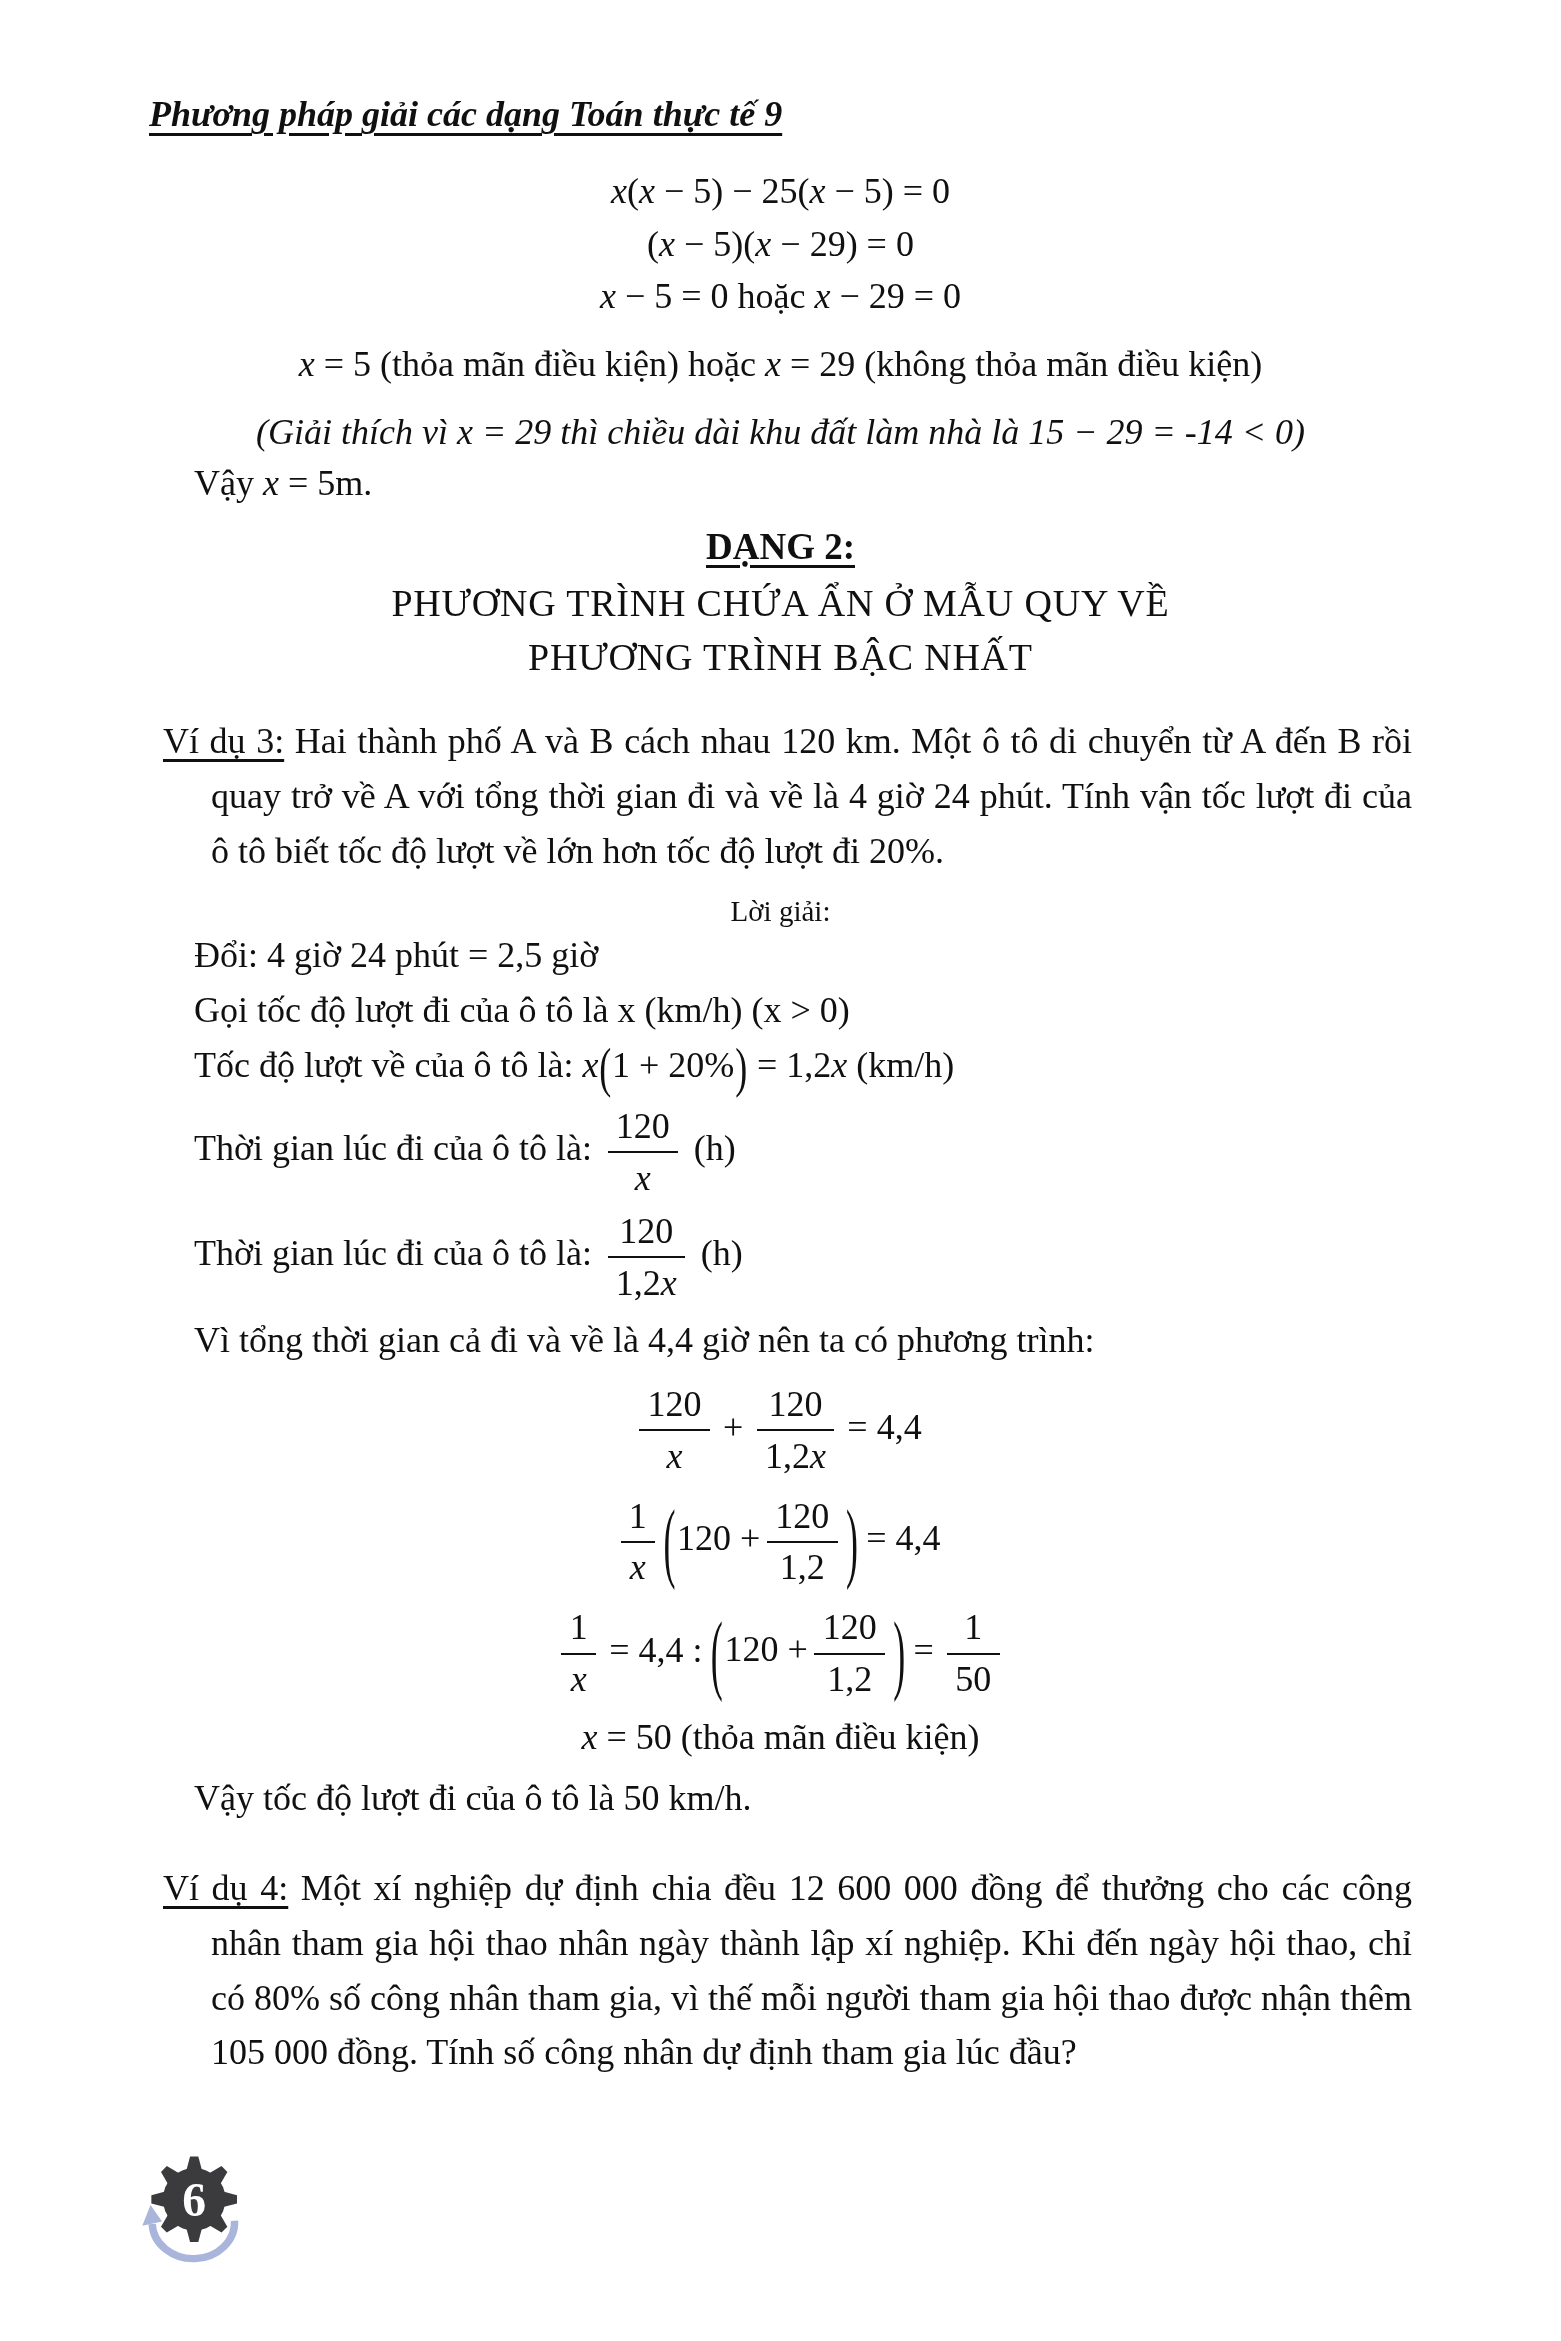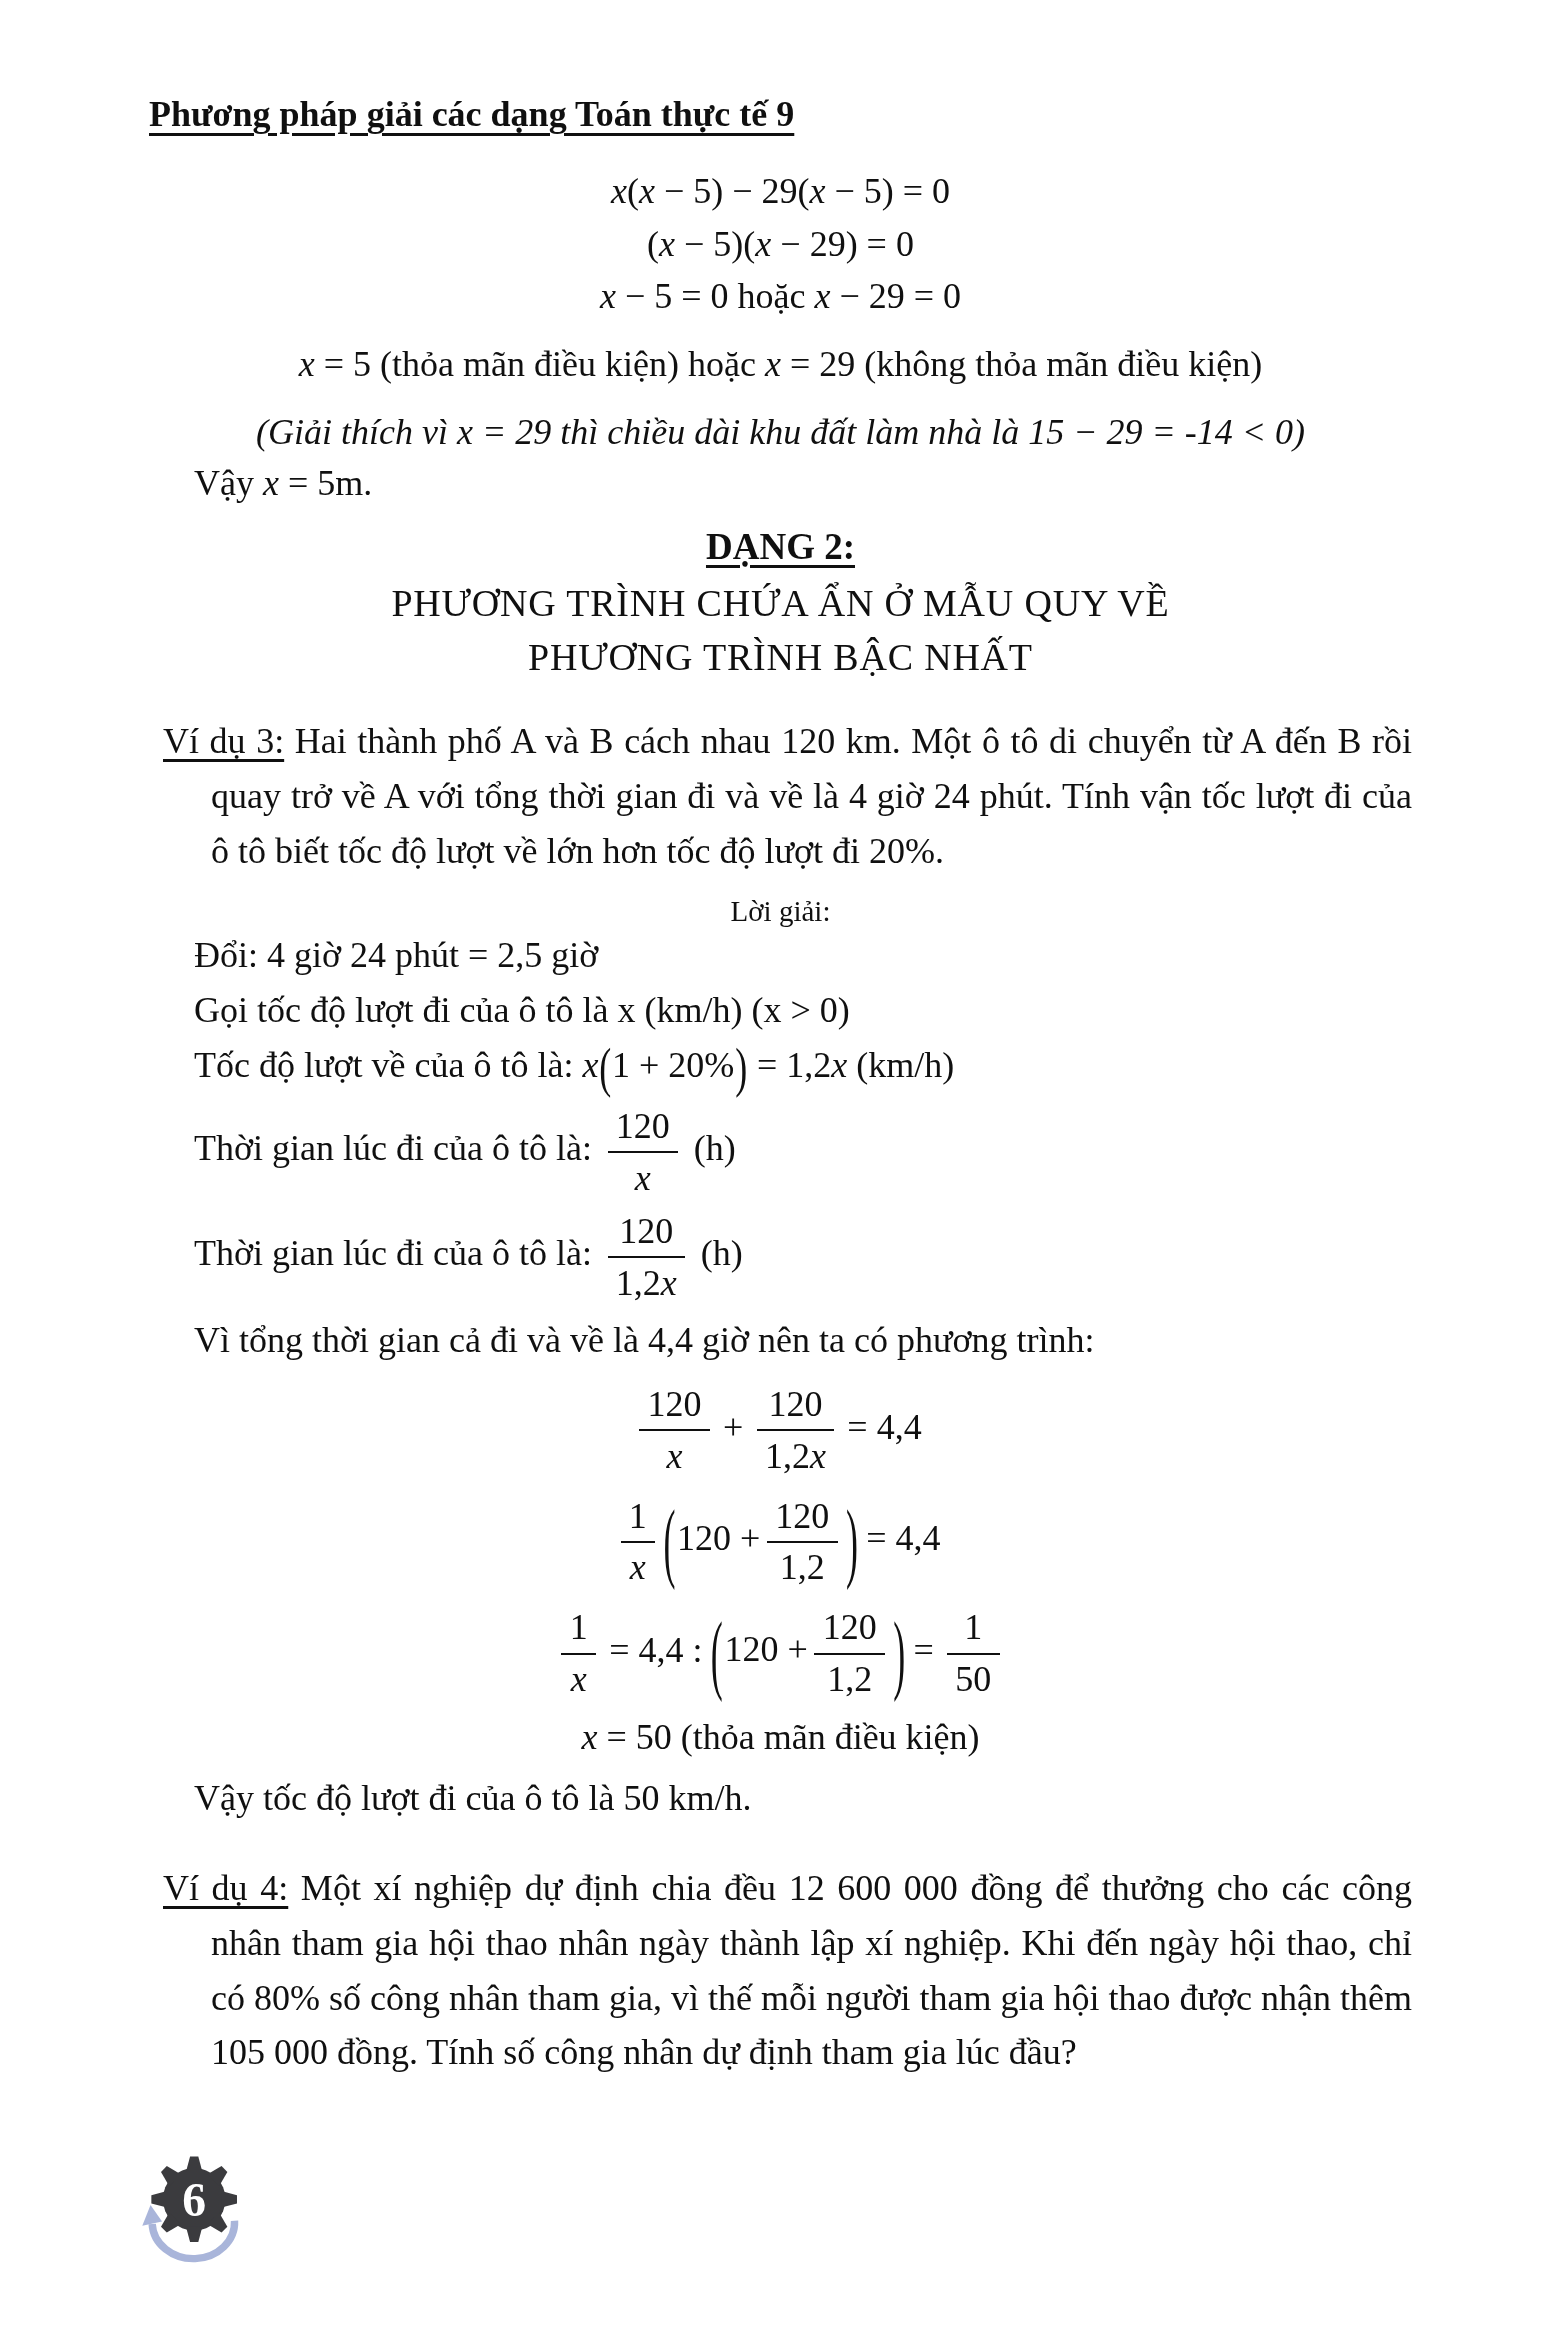--- a/index.html
+++ b/index.html
@@ -9,21 +9,21 @@
     margin:0 auto;
     background:#ffffff;
     box-sizing:border-box;
     padding:93px 149px 0 149px;
     overflow:hidden;
     font-family:"Liberation Serif","DejaVu Serif",serif;
     color:#101010;
     font-size:36px;
   }
   .header {
-    font-size:36px; font-weight:bold; 
+    font-size:36px; font-weight:bold; font-style:italic;
     text-decoration:underline; text-decoration-thickness:2.5px; text-underline-offset:6.6px;
     width:fit-content;
   }
   .it { font-style:italic; }
   .eqblock { margin-top:35px; text-align:center; font-size:36px; }
   .eqrow { margin:10.7px 0; }
   .center-line { text-align:center; margin:26px 0; font-size:36px; }
   .note-line { text-align:center; margin:8.3px 0; font-size:36px; font-style:italic; }
   .plain-line { margin:8.3px 0 8.3px 45px; font-size:36px; }
   .kicker {
@@ -50,21 +50,21 @@
   .badge { position:absolute; left:125px; top:2140px; }
 </style>
 </head>
 <body>
 
 <div id="page">
 
   <div class="header">Phương pháp giải các dạng Toán thực tế 9</div>
 
   <div class="eqblock">
-    <div class="eqrow"><span class="it">x</span><span>(</span><span class="it">x</span><span> − 5</span><span>) − 29(</span><span class="it">x</span><span> − 5</span><span>) = 0</span></div>
+    <div class="eqrow"><span class="it">x</span><span>(</span><span class="it">x</span><span> − 5</span><span>) − 25(</span><span class="it">x</span><span> − 5</span><span>) = 0</span></div>
     <div class="eqrow"><span>(</span><span class="it">x</span><span> − 5)(</span><span class="it">x</span><span> − 29) = 0</span></div>
     <div class="eqrow"><span class="it">x</span><span> − 5 = 0 hoặc </span><span class="it">x</span><span> − 29 = 0</span></div>
   </div>
 
   <div class="center-line"><span class="it">x</span><span> = 5 (thỏa mãn điều kiện) hoặc </span><span class="it">x</span><span> = 29 (không thỏa mãn điều kiện)</span></div>
 
   <div class="note-line">(Giải thích vì x = 29 thì chiều dài khu đất làm nhà là 15 − 29 = -14 &lt; 0)</div>
 
   <div class="plain-line"><span>Vậy </span><span class="it">x</span><span> = 5m.</span></div>
 

